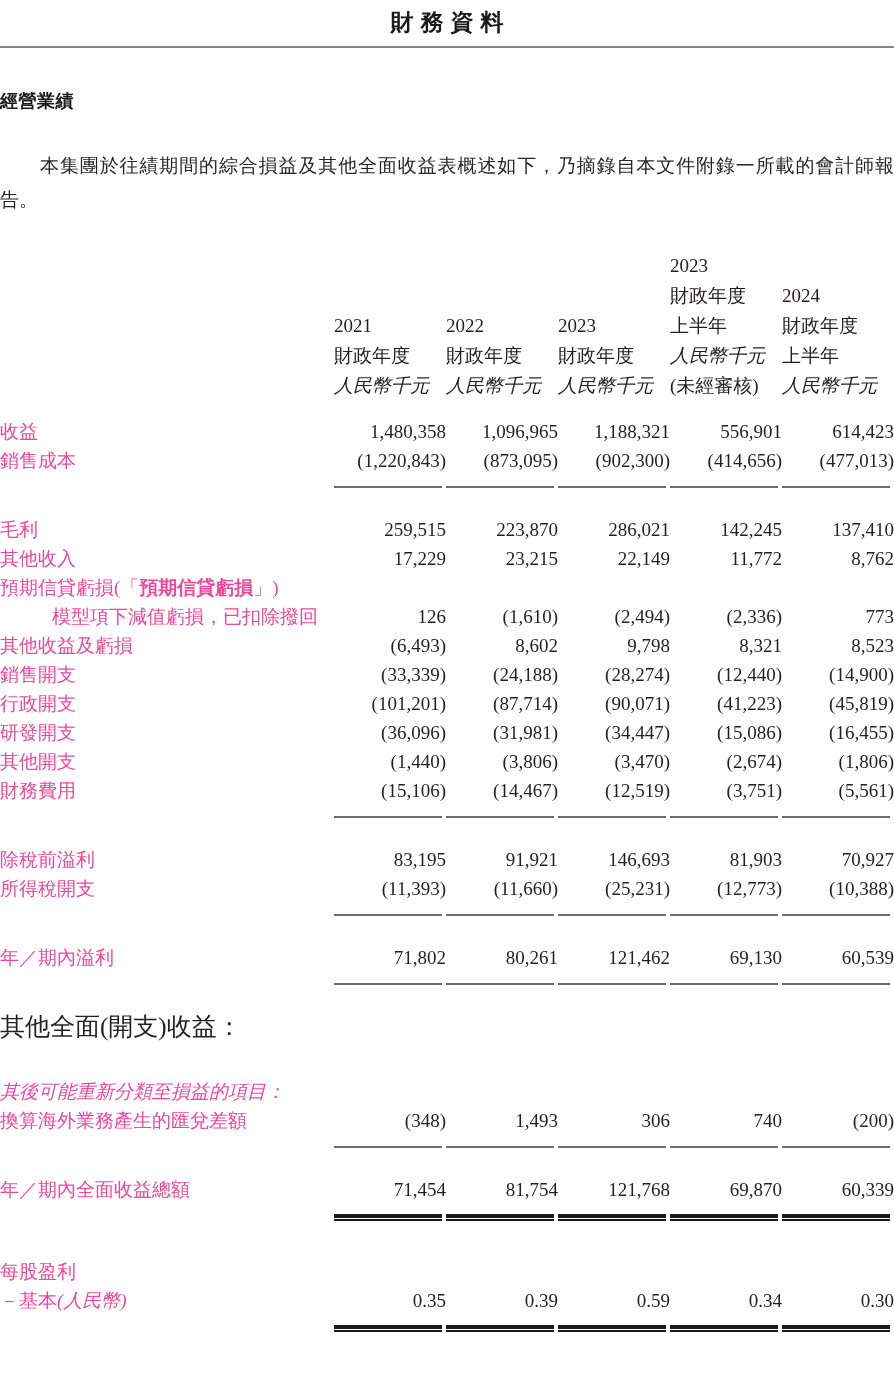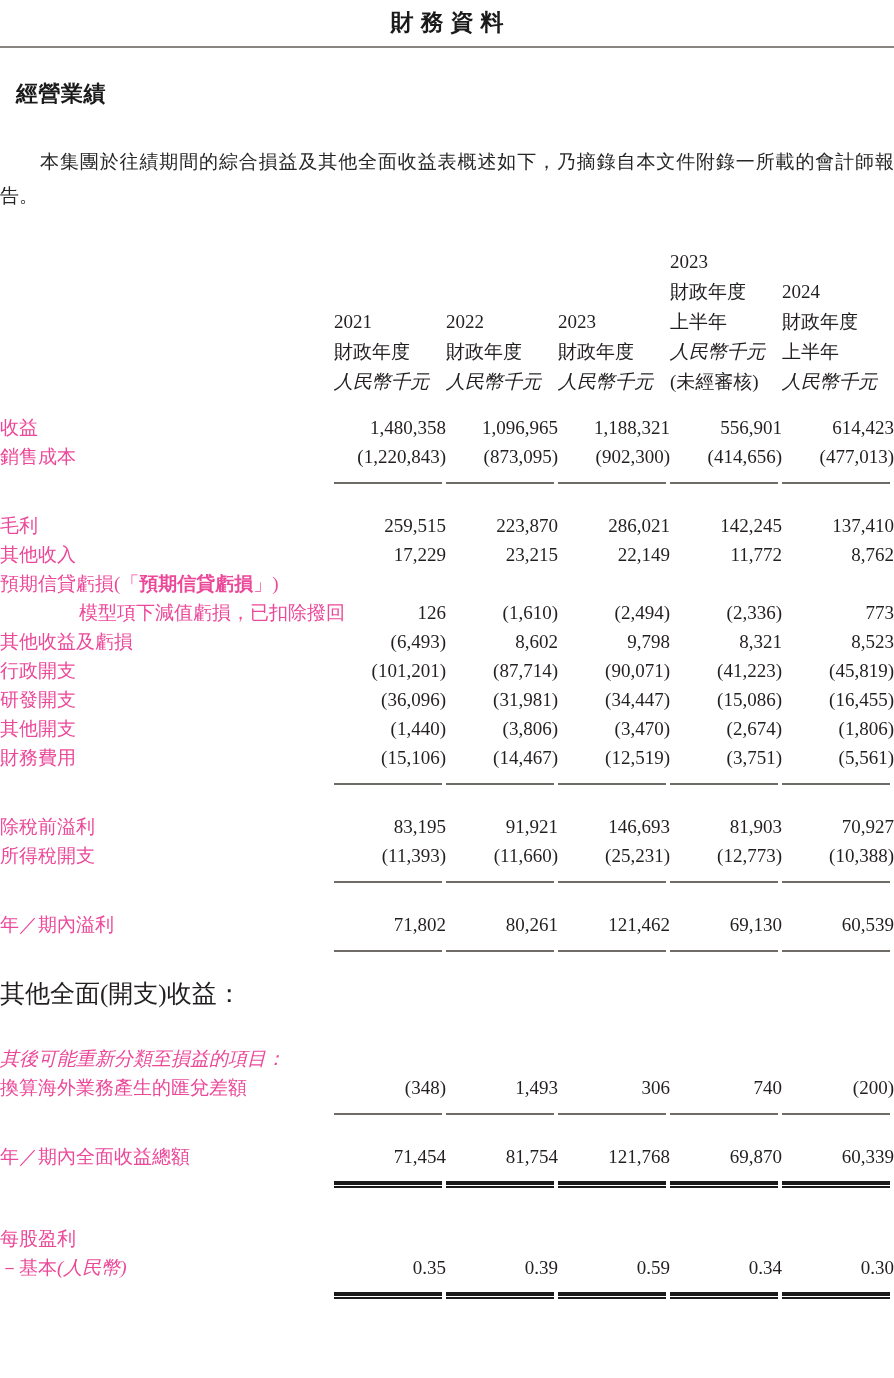--- a/index.html
+++ b/index.html
@@ -37,26 +37,25 @@
   }
   .title-rule {
     margin-top: 11px;
     border: 0;
     border-top: 2px solid #888580;
     width: 100%;
   }
 
   
   .section-heading {
-    font-size: 22px;
+    font-size: 18px;
     font-weight: bold;
-    margin-top: 31px;
+    margin-top: 41px;
     letter-spacing: 0.5px;
     color: #1a1a1a;
-    padding-left: 16px;
   }
 
   .body-para {
     font-size: 19px;
     line-height: 34px;
     margin-top: 36px;
     text-indent: 40px;
     text-align: justify;
     color: #262626;
   }
@@ -105,21 +104,21 @@
 
   
   .lbl {
     text-align: left;
     padding-left: 57px;
     font-size: 19px;
     line-height: 29px;
     white-space: nowrap;
     color: #ec4899;
   }
-  .lbl.indent { padding-left: 79px; }
+  .lbl.indent { padding-left: 52px; }
   .lbl.italic { font-style: italic; }
 
   .num {
     text-align: right;
     padding-right: 4px;
     font-size: 19px;
     line-height: 29px;
     white-space: nowrap;
     color: #231f20;
   }
@@ -289,20 +288,28 @@
       </tr>
       <tr>
         <td class="lbl">其他收益及虧損</td>
         <td class="num">(6,493)</td>
         <td class="num">8,602</td>
         <td class="num">9,798</td>
         <td class="num">8,321</td>
         <td class="num">8,523</td>
       </tr>
       <tr>
+        <td class="lbl">銷售開支</td>
+        <td class="num">(33,339)</td>
+        <td class="num">(24,188)</td>
+        <td class="num">(28,274)</td>
+        <td class="num">(12,440)</td>
+        <td class="num">(14,900)</td>
+      </tr>
+      <tr>
         <td class="lbl">行政開支</td>
         <td class="num">(101,201)</td>
         <td class="num">(87,714)</td>
         <td class="num">(90,071)</td>
         <td class="num">(41,223)</td>
         <td class="num">(45,819)</td>
       </tr>
       <tr>
         <td class="lbl">研發開支</td>
         <td class="num">(36,096)</td>

